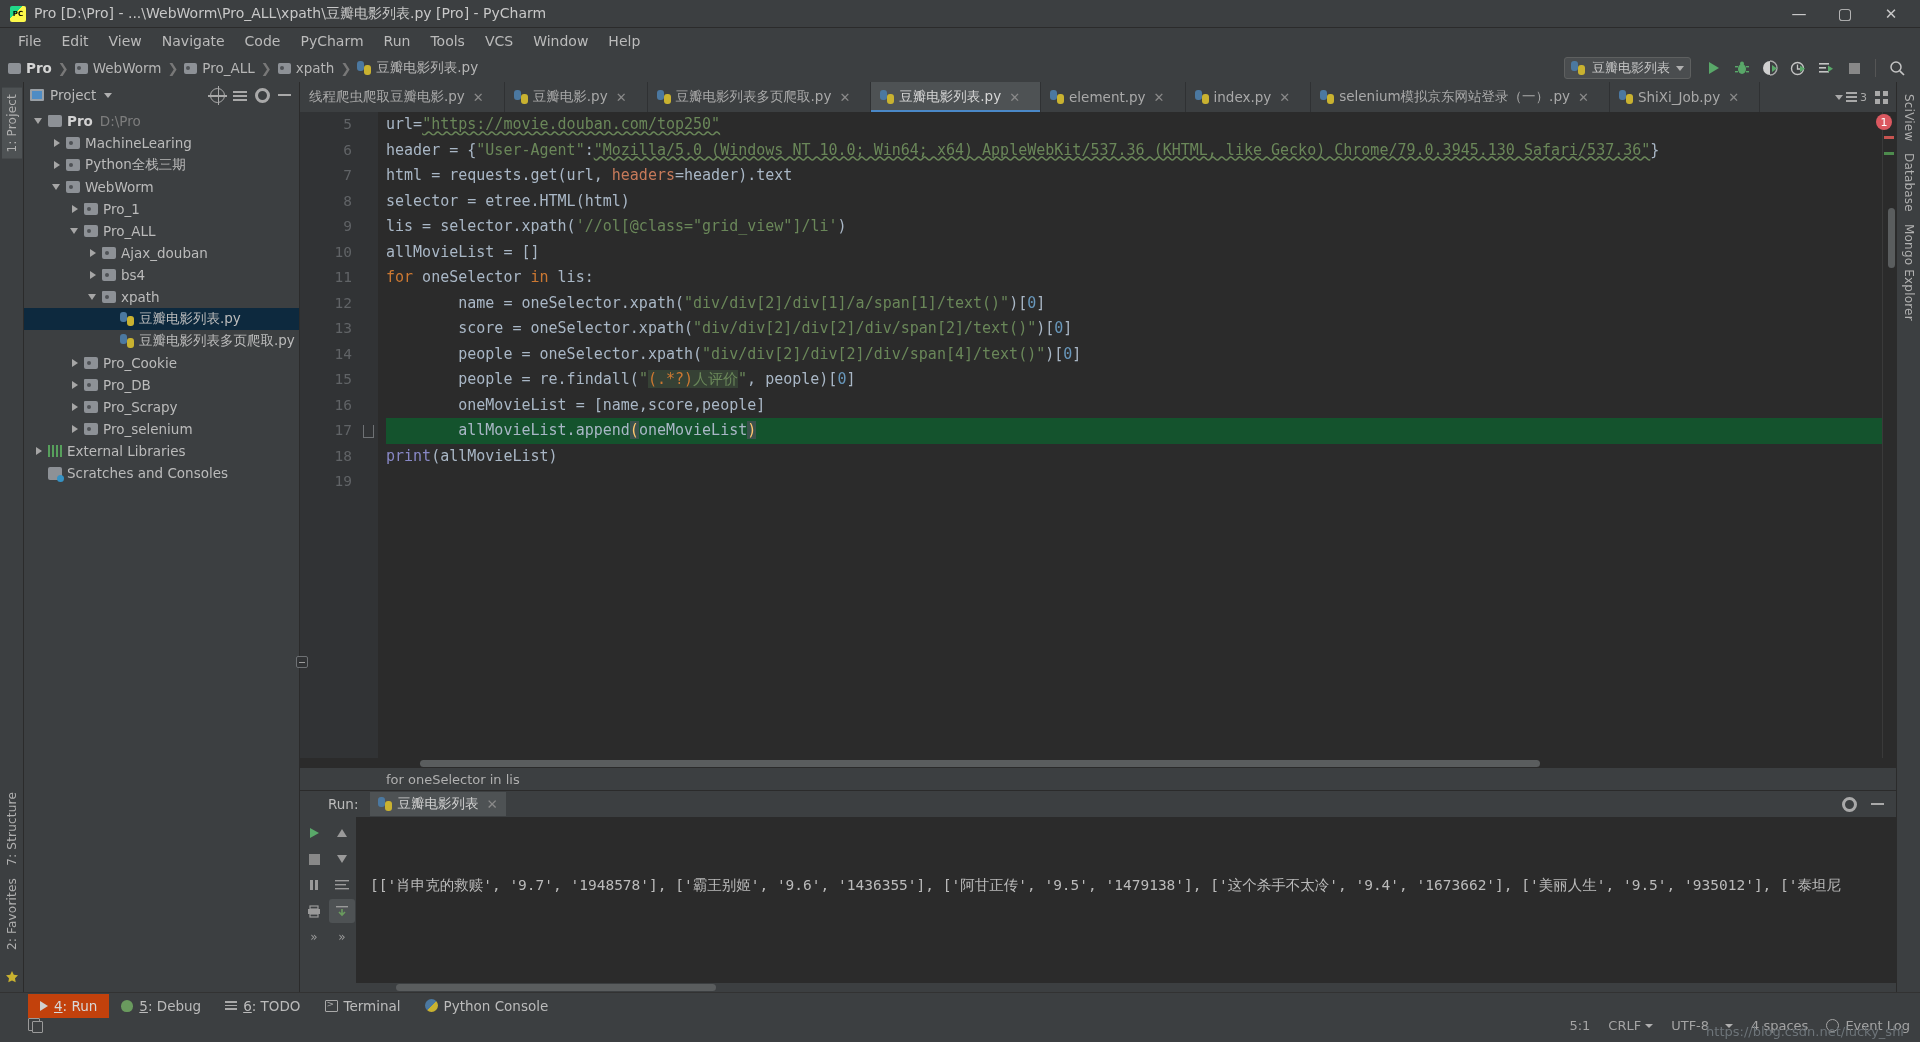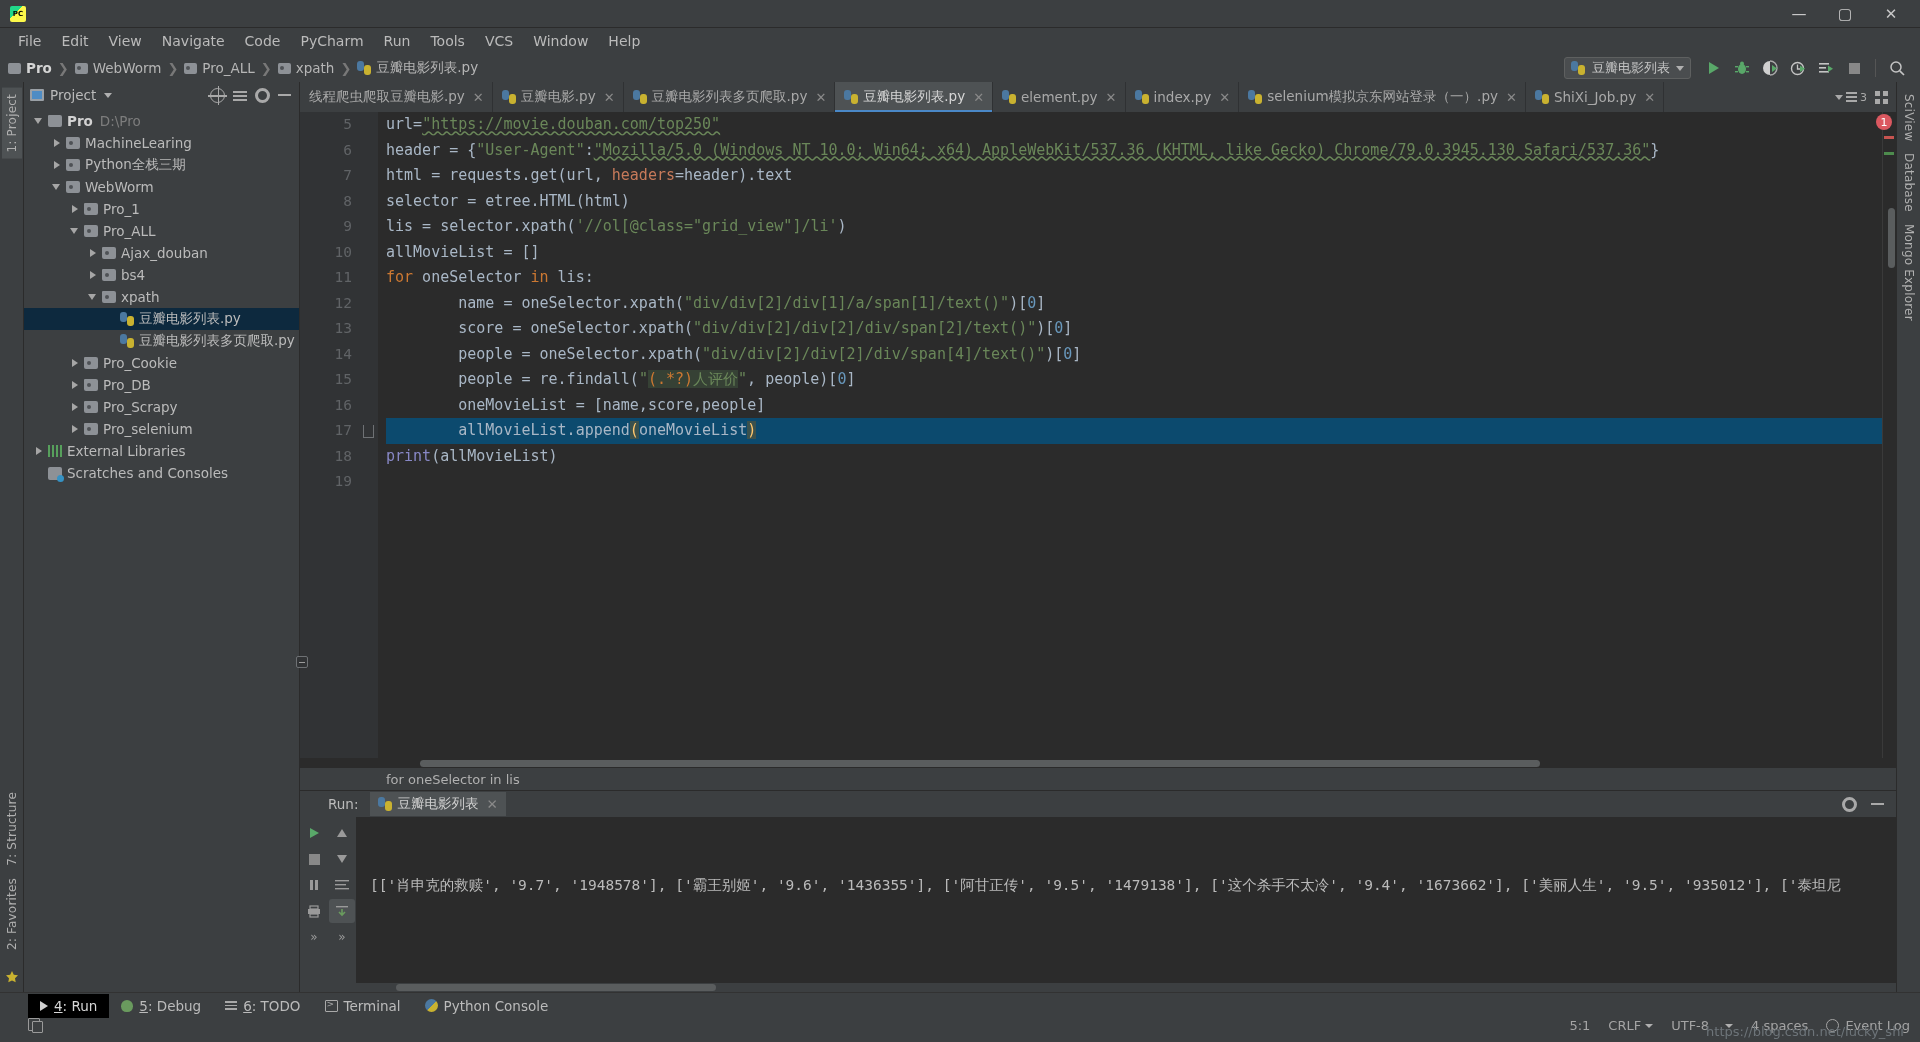--- a/index.html
+++ b/index.html
@@ -130,21 +130,21 @@
     border-radius: 2px; position: relative; }
   .ic-scratch::after { content:""; position:absolute; right:-2px; bottom:-2px; width:7px; height:7px;
     background:#3592c4; border-radius:50%; }
   .node-label.bold { font-weight: bold; color: #d2d2d2; }
   .node-path { color: #7d7d7d; margin-left: 7px; }
 
   
   .editor-area { flex: 1; display: flex; flex-direction: column; min-width: 0; background: #2b2b2b; }
   .tabs-row { height: 30px; background: #3c3f41; display: flex; align-items: stretch;
     flex: none; overflow: hidden; }
-  .tab { display: flex; align-items: center; padding: 0 8px 0 9px; font-size: 13.5px;
+  .tab { display: flex; align-items: center; padding: 0 20px 0 9px; font-size: 13.5px;
     color: #a9a9a9; border-right: 1px solid #2f3133; white-space: nowrap; position: relative; }
   .tab.active { background: #4e5254; color: #d6d6d6; }
   .tab.active::after { content:""; position:absolute; left:0; right:0; bottom:0; height:2px; background:#4a88c7; }
   .tab .close-x { margin-left: 8px; color: #8a8a8a; font-size: 13px; }
   .tabs-extra { margin-left: auto; display: flex; align-items: center; gap: 8px; padding: 0 8px; flex: none; }
   .ic-tablist { display:flex; flex-direction:column; gap:2px; }
   .ic-tablist span { width: 11px; height: 1.7px; background: #a9a9a9; }
   .ic-grid { width: 13px; height: 13px;
     background:
       linear-gradient(#a9a9a9,#a9a9a9) 0 0/5px 5px no-repeat,
@@ -164,21 +164,21 @@
   .fold-end { position: absolute; right: 4px; width: 11px; height: 13px;
     border: 1px solid #6e7174; border-top: none; background: #313335; }
 
   .code-wrap { flex: 1; position: relative; overflow: hidden; min-width: 0; }
   pre.code {
     font-family: "DejaVu Sans Mono", "Liberation Mono", monospace;
     font-size: 15px; line-height: 25.5px; color: #a9b7c6; padding: 0 0 0 8px;
     white-space: pre; margin: 0;
   }
   .ln-row { height: 25.5px; }
-  .ln-row.cur { background: #0c4a6e; }
+  .ln-row.cur { background: #14532d; }
   .tok-str { color: #6a8759; }
   .tok-kw { color: #cc7832; }
   .tok-param { color: #c77a5a; }
   .tok-num { color: #6897bb; }
   .tok-fn { color: #ffc66d; }
   .tok-brace-hl { background: #3b514d; color: #ffc66d; }
   .squiggle-w { text-decoration: underline wavy #6a8759; text-decoration-skip-ink: none; }
   .regex-hl { background: #364135; }
 
   .right-marks { position: absolute; right: 0; top: 0; bottom: 0; width: 14px; background: #2b2b2b;
@@ -222,21 +222,21 @@
   }
   .run-hscroll { height: 9px; background: #3c3f41; position: relative; flex: none; }
   .run-hscroll .thumb { position: absolute; left: 96px; width: 320px; top: 1px; height: 7px;
     background: #5a5d5e; border-radius: 4px; }
 
   
   .toolwin-bar { height: 26px; background: #3c3f41; display: flex; align-items: center;
     padding-left: 28px; flex: none; gap: 0; border-top: 1px solid #323232; }
   .twb-item { display: flex; align-items: center; gap: 6px; font-size: 13.5px; color: #bbbbbb;
     padding: 4px 12px; }
-  .twb-item.active { background: #000000; color: #d8d8d8; }
+  .twb-item.active { background: #c2410c; color: #d8d8d8; }
   .twb-item u { text-decoration: underline; }
   .statusbar { height: 24px; background: #3c3f41; display: flex; align-items: flex-start;
     padding: 0 10px 0 28px; flex: none; font-size: 13px; color: #a4a4a4; }
   .sb-right { margin-left: auto; display: flex; align-items: center; gap: 18px; }
   .ic-eventlog { width: 13px; height: 13px; border: 1.5px solid #a4a4a4; border-radius: 50%;
     position: relative; }
   .watermark { position: absolute; right: 16px; bottom: 3px; font-size: 13px; color: #6d7479;
     pointer-events: none; }
   .ic-doc2 { width: 12px; height: 13px; border: 1.4px solid #9a9a9a; border-radius: 1px; position: relative; }
   .ic-doc2::after { content:""; position:absolute; left:3px; top:2px; width:9px; height:10px;
@@ -249,20 +249,21 @@
   .ic-pyconsole { width: 13px; height: 13px; border-radius: 50%;
     background: linear-gradient(135deg,#4b78a0 50%,#c9b230 50%); }
 </style>
 </head>
 <body>
 
 <div class="app">
 
   <div class="titlebar">
     <div class="pc-logo"></div>
+    <div class="title-text">Pro [D:\Pro] - ...\WebWorm\Pro_ALL\xpath\豆瓣电影列表.py [Pro] - PyCharm</div>
     <div class="win-controls">
       <div class="win-btn">—</div>
       <div class="win-btn">▢</div>
       <div class="win-btn close">✕</div>
     </div>
   </div>
 
   <div class="menubar">
     <div class="menu-item">File</div>
     <div class="menu-item">Edit</div>

